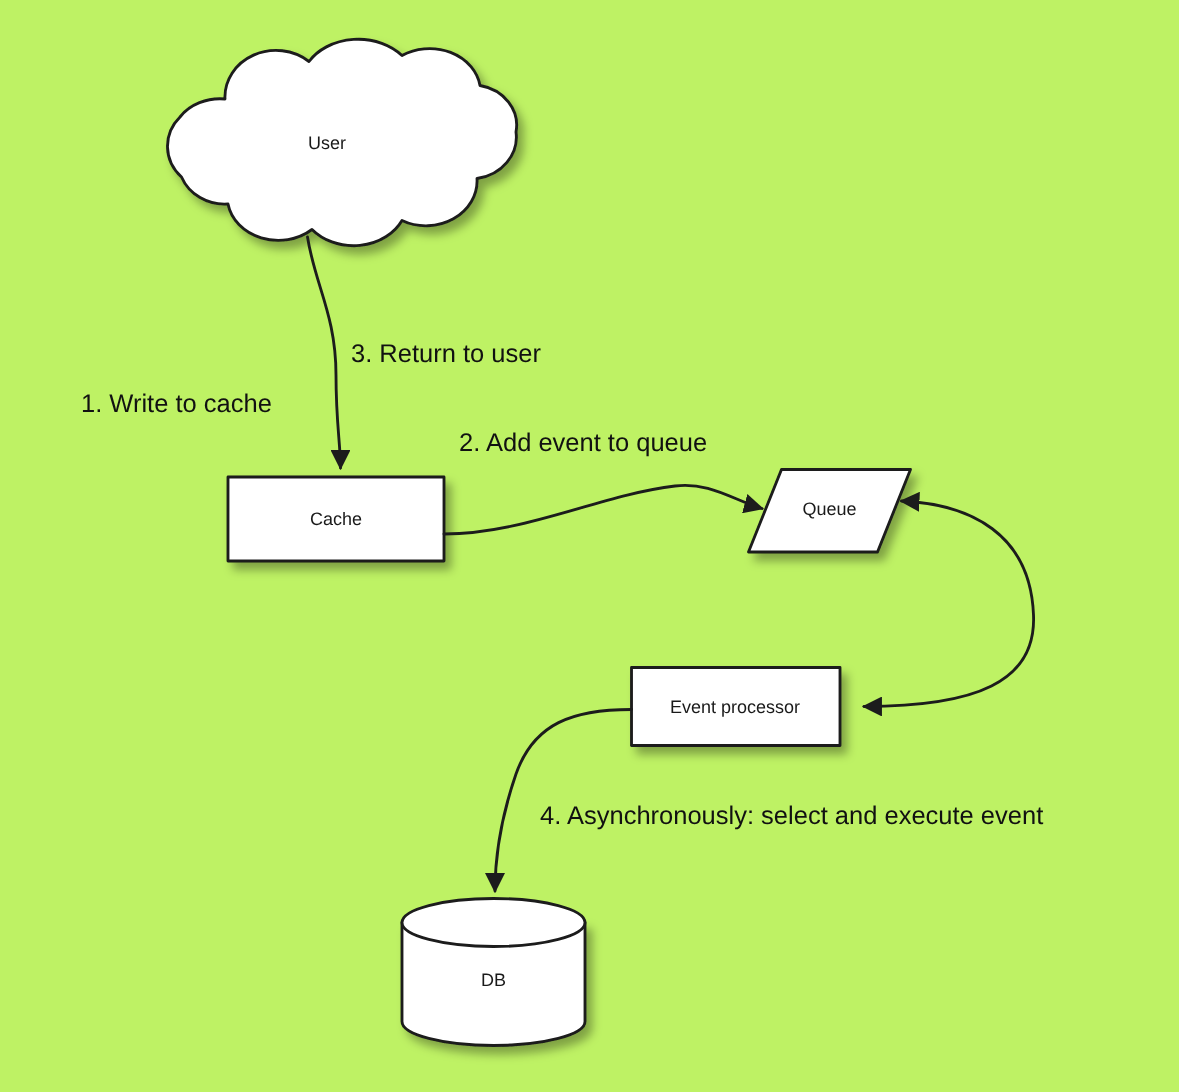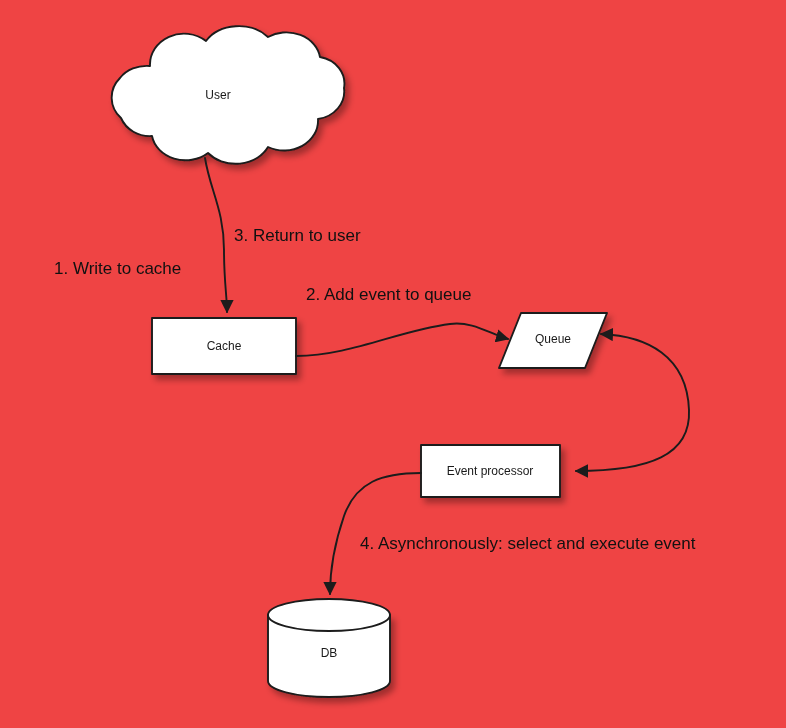--- a/index.html
+++ b/index.html
@@ -10,21 +10,21 @@
   body {
     width: 786px;
     height: 728px;
     font-family: "Liberation Sans", sans-serif;
     overflow: hidden;
   }
   #canvas {
     position: relative;
     width: 786px;
     height: 728px;
-    background: #ef4444;
+    background: #bef264;
   }
   #diagram-svg {
     position: absolute;
     top: 0;
     left: 0;
     width: 786px;
     height: 728px;
   }
   .node-label {
     font-family: "Liberation Sans", sans-serif;

